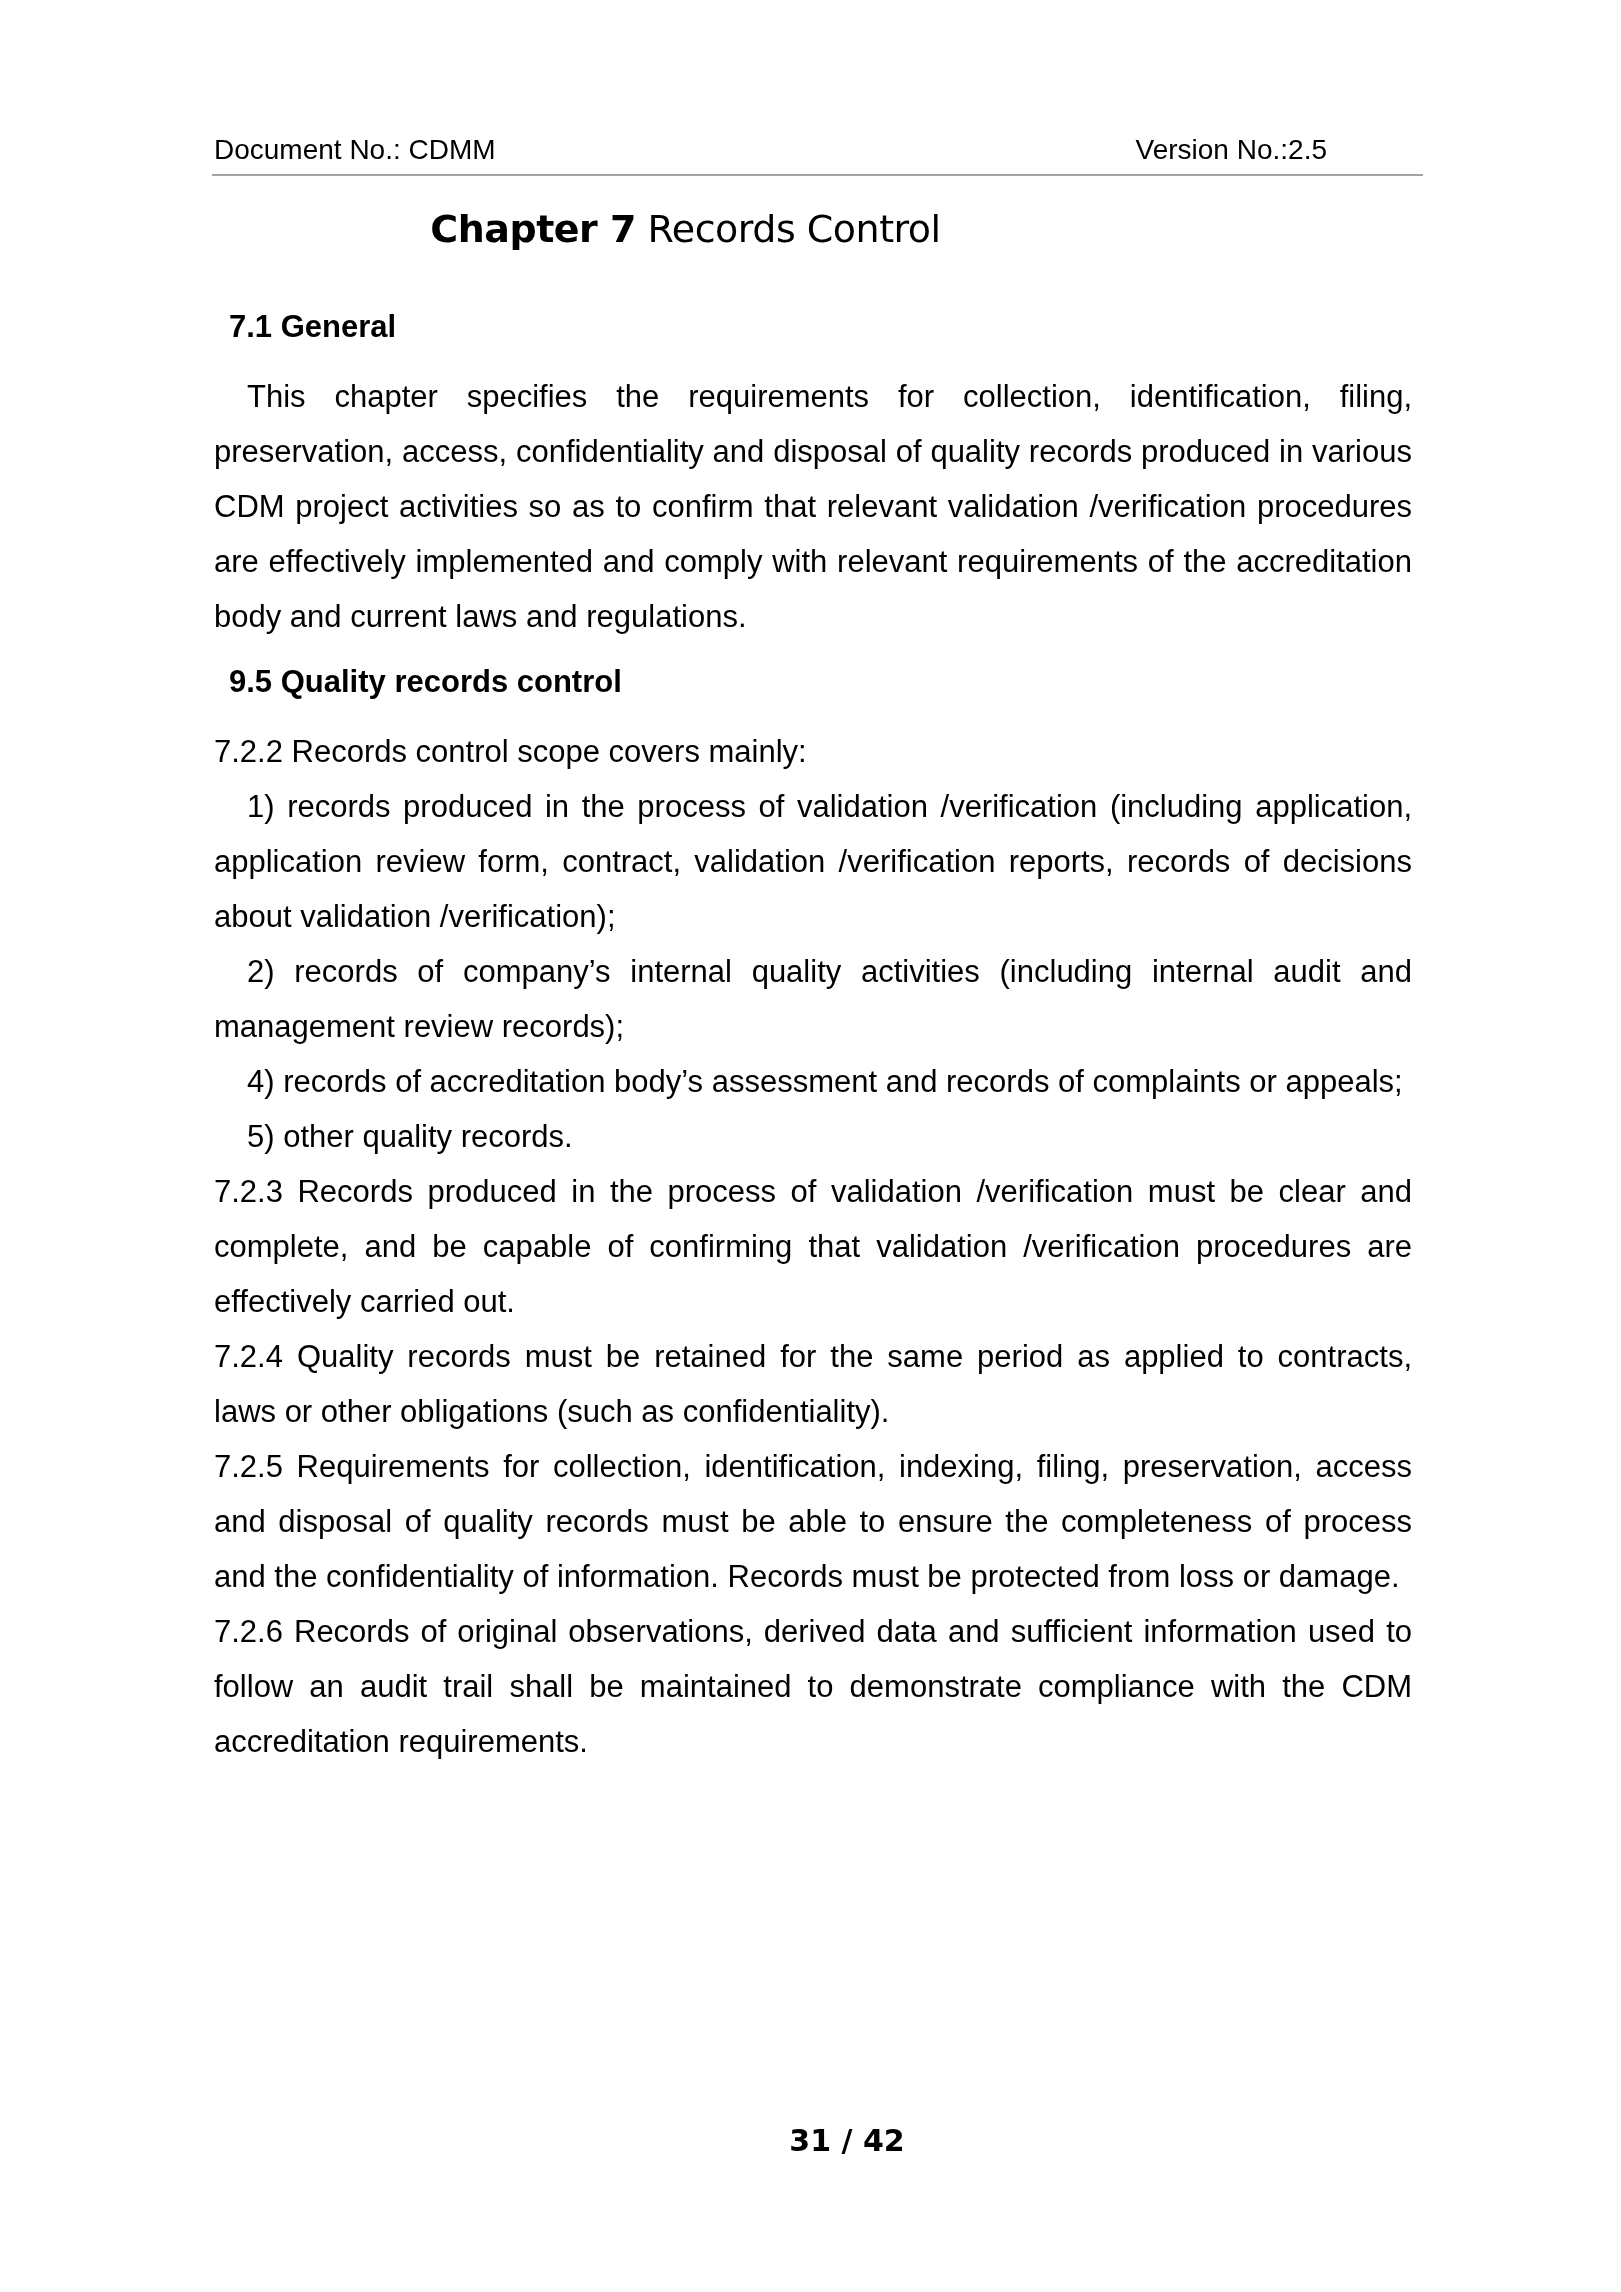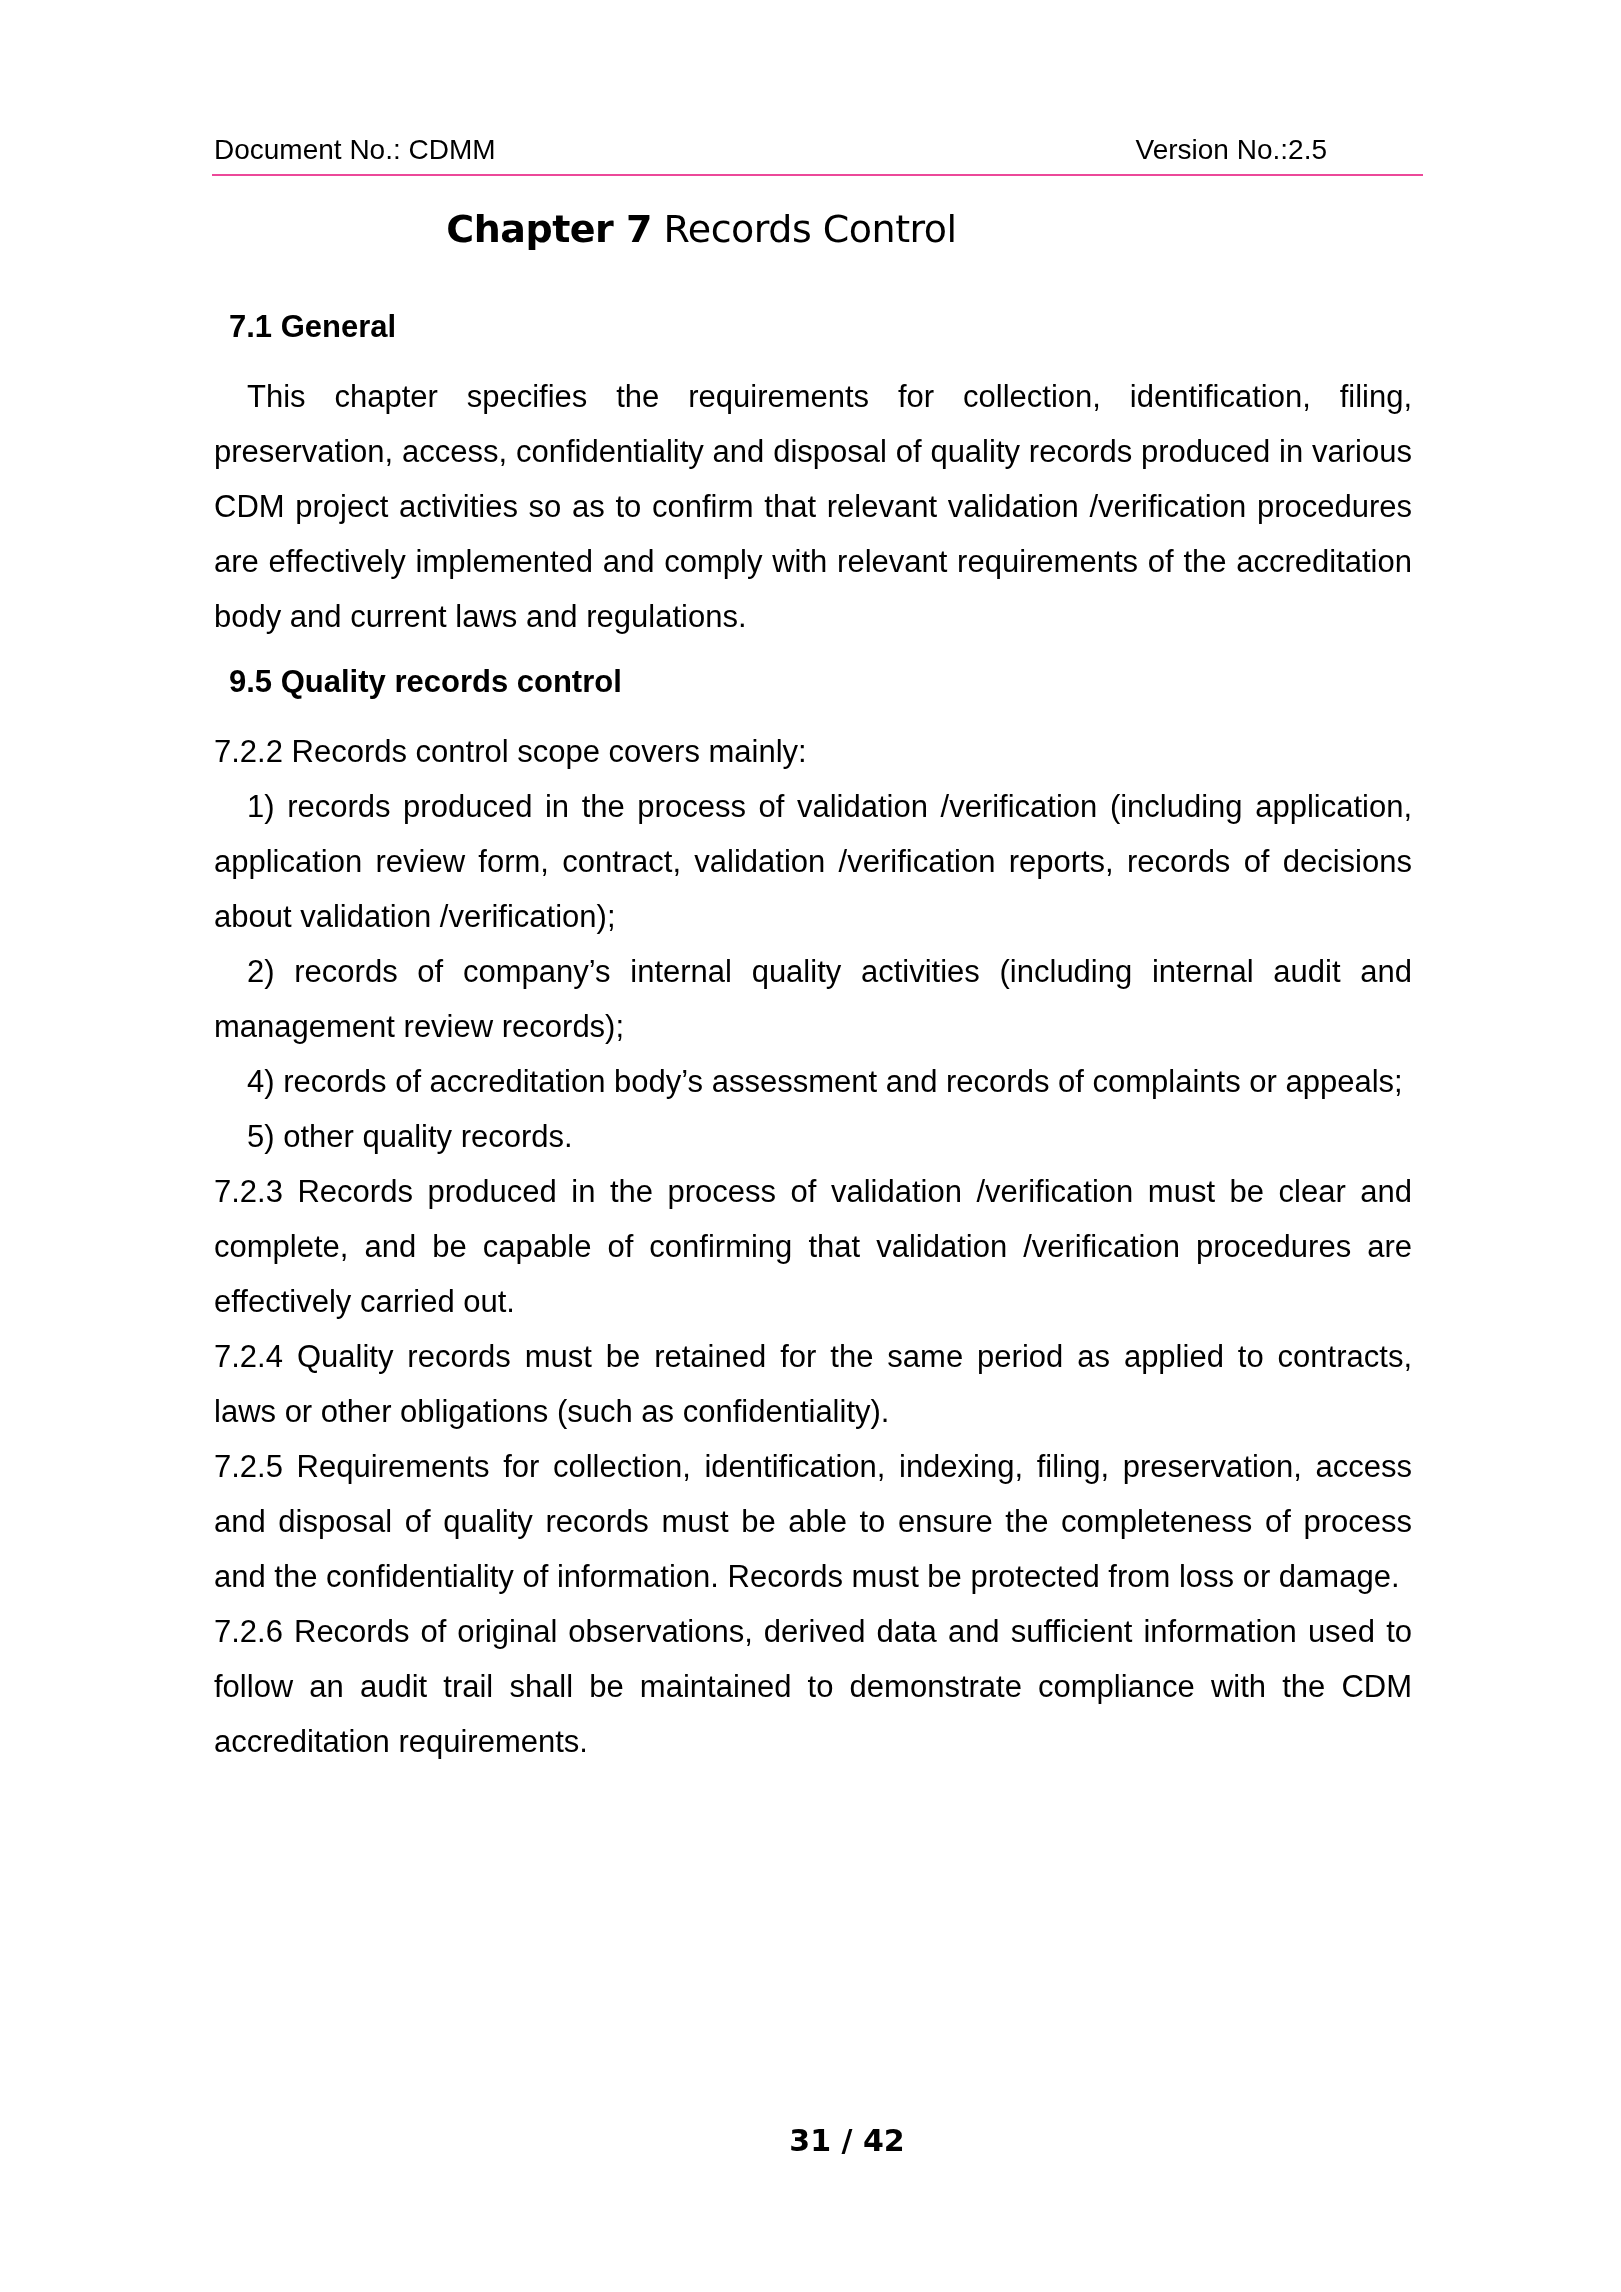--- a/index.html
+++ b/index.html
@@ -14,37 +14,37 @@
     overflow: hidden;
     color: #000000;
     font-family: "Liberation Sans", sans-serif;
   }
   .page-header {
     position: absolute;
     left: 212px;
     top: 129px;
     width: 1211px;
     height: 45px;
-    border-bottom: 2px solid #ec4899;
+    border-bottom: 2px solid #a3a3a3;
     font-size: 28px;
     line-height: 33px;
   }
   .page-header .doc-no {
     position: absolute;
     left: 2px;
     top: 3.9px;
   }
   .page-header .ver-no {
     position: absolute;
     right: 96px;
     top: 3.9px;
   }
   .chapter-title {
     position: absolute;
-    left: 16px;
+    left: 0;
     width: 1293px;
     top: 204px;
     text-align: center;
     font-size: 38px;
     line-height: 51px;
     font-family: "DejaVu Sans", sans-serif;
     letter-spacing: -0.5px;
     padding-left: 39px;
   }
   .chapter-title .num { font-weight: bold; }

